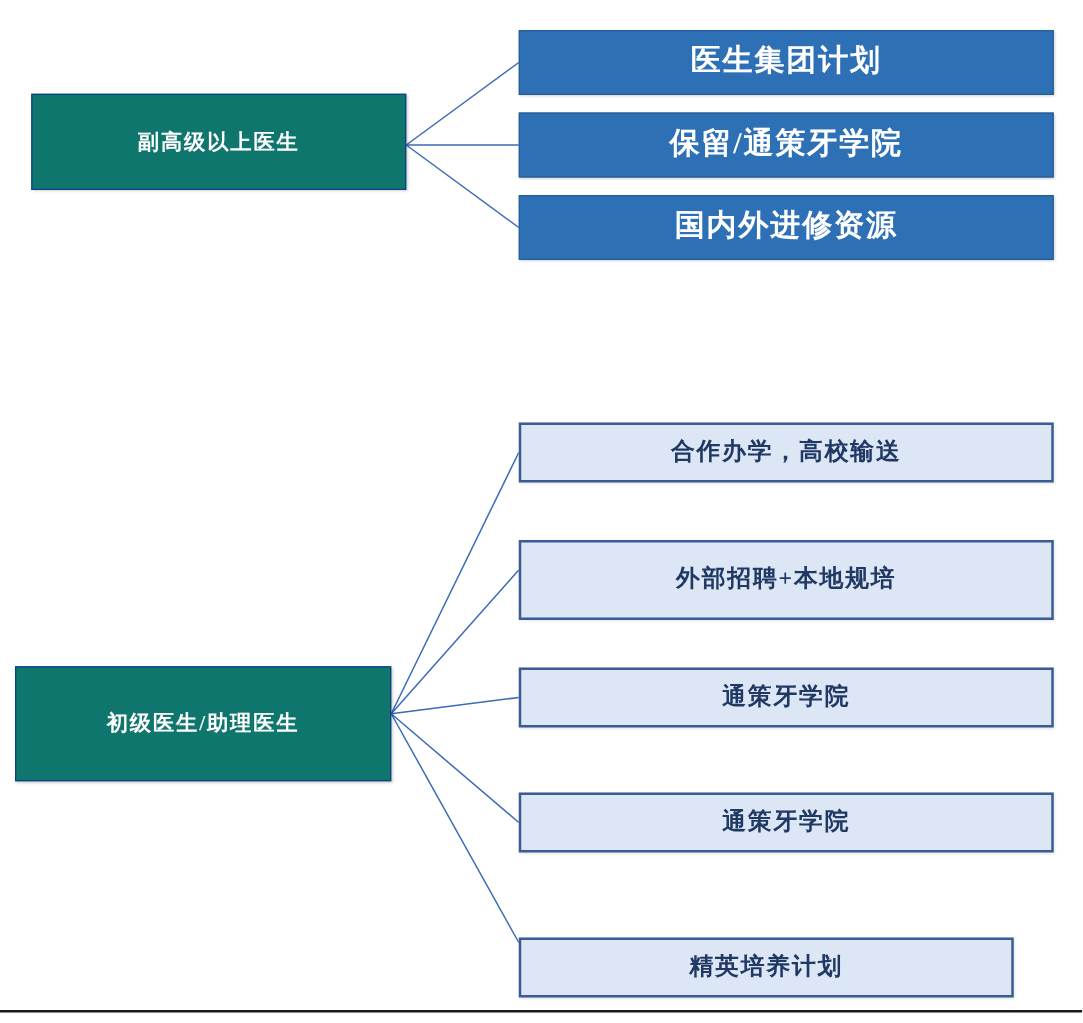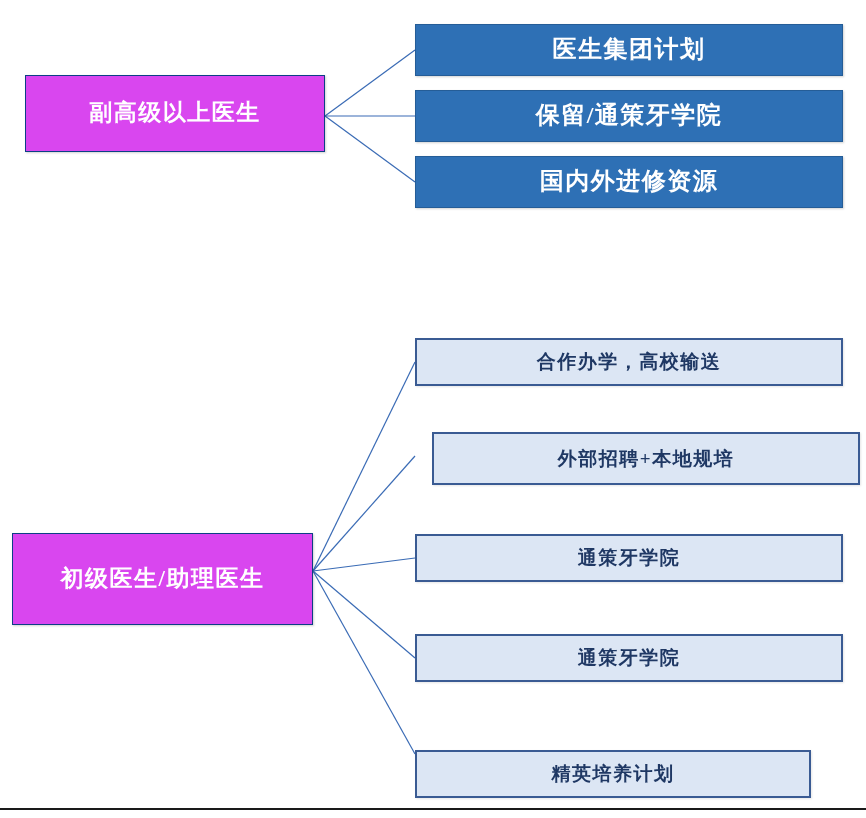--- a/index.html
+++ b/index.html
@@ -28,25 +28,25 @@
   .node {
     position: absolute;
     box-sizing: border-box;
     display: flex;
     align-items: center;
     justify-content: center;
     text-align: center;
     line-height: 1.15;
   }
   .node-primary {
-    background: #d946ef;
+    background: #0f766e;
     border: 1px solid #0d3f85;
     color: #ffffff;
     font-weight: bold;
-    font-size: 23px;
+    font-size: 17px;
     letter-spacing: 1.5px;
     box-shadow: 1px 1px 2px rgba(0,0,0,0.18);
   }
   .node-branch {
     background: #2E70B5;
     border: 1px solid #255d97;
     color: #ffffff;
     font-weight: bold;
     font-size: 24px;
     letter-spacing: 1.5px;
@@ -102,21 +102,21 @@
       </div>
       <div class="node node-branch" style="left: 415px; top: 156px; width: 428px; height: 52px;">
         <span class="node-label">国内外进修资源</span>
       </div>
       <div class="node node-primary" style="left: 12px; top: 533px; width: 301px; height: 92px;">
         <span class="node-label">初级医生/助理医生</span>
       </div>
       <div class="node node-leaf" style="left: 415px; top: 338px; width: 428px; height: 48px;">
         <span class="node-label">合作办学，高校输送</span>
       </div>
-      <div class="node node-leaf" style="left: 415px; top: 432px; width: 428px; height: 53px; margin-left: 17px;">
+      <div class="node node-leaf" style="left: 415px; top: 432px; width: 428px; height: 64px;">
         <span class="node-label">外部招聘+本地规培</span>
       </div>
       <div class="node node-leaf" style="left: 415px; top: 534px; width: 428px; height: 48px;">
         <span class="node-label">通策牙学院</span>
       </div>
       <div class="node node-leaf" style="left: 415px; top: 634px; width: 428px; height: 48px;">
         <span class="node-label">通策牙学院</span>
       </div>
       <div class="node node-leaf" style="left: 415px; top: 730px; width: 396px; height: 48px; margin-top: 20px;">
         <span class="node-label">精英培养计划</span>

